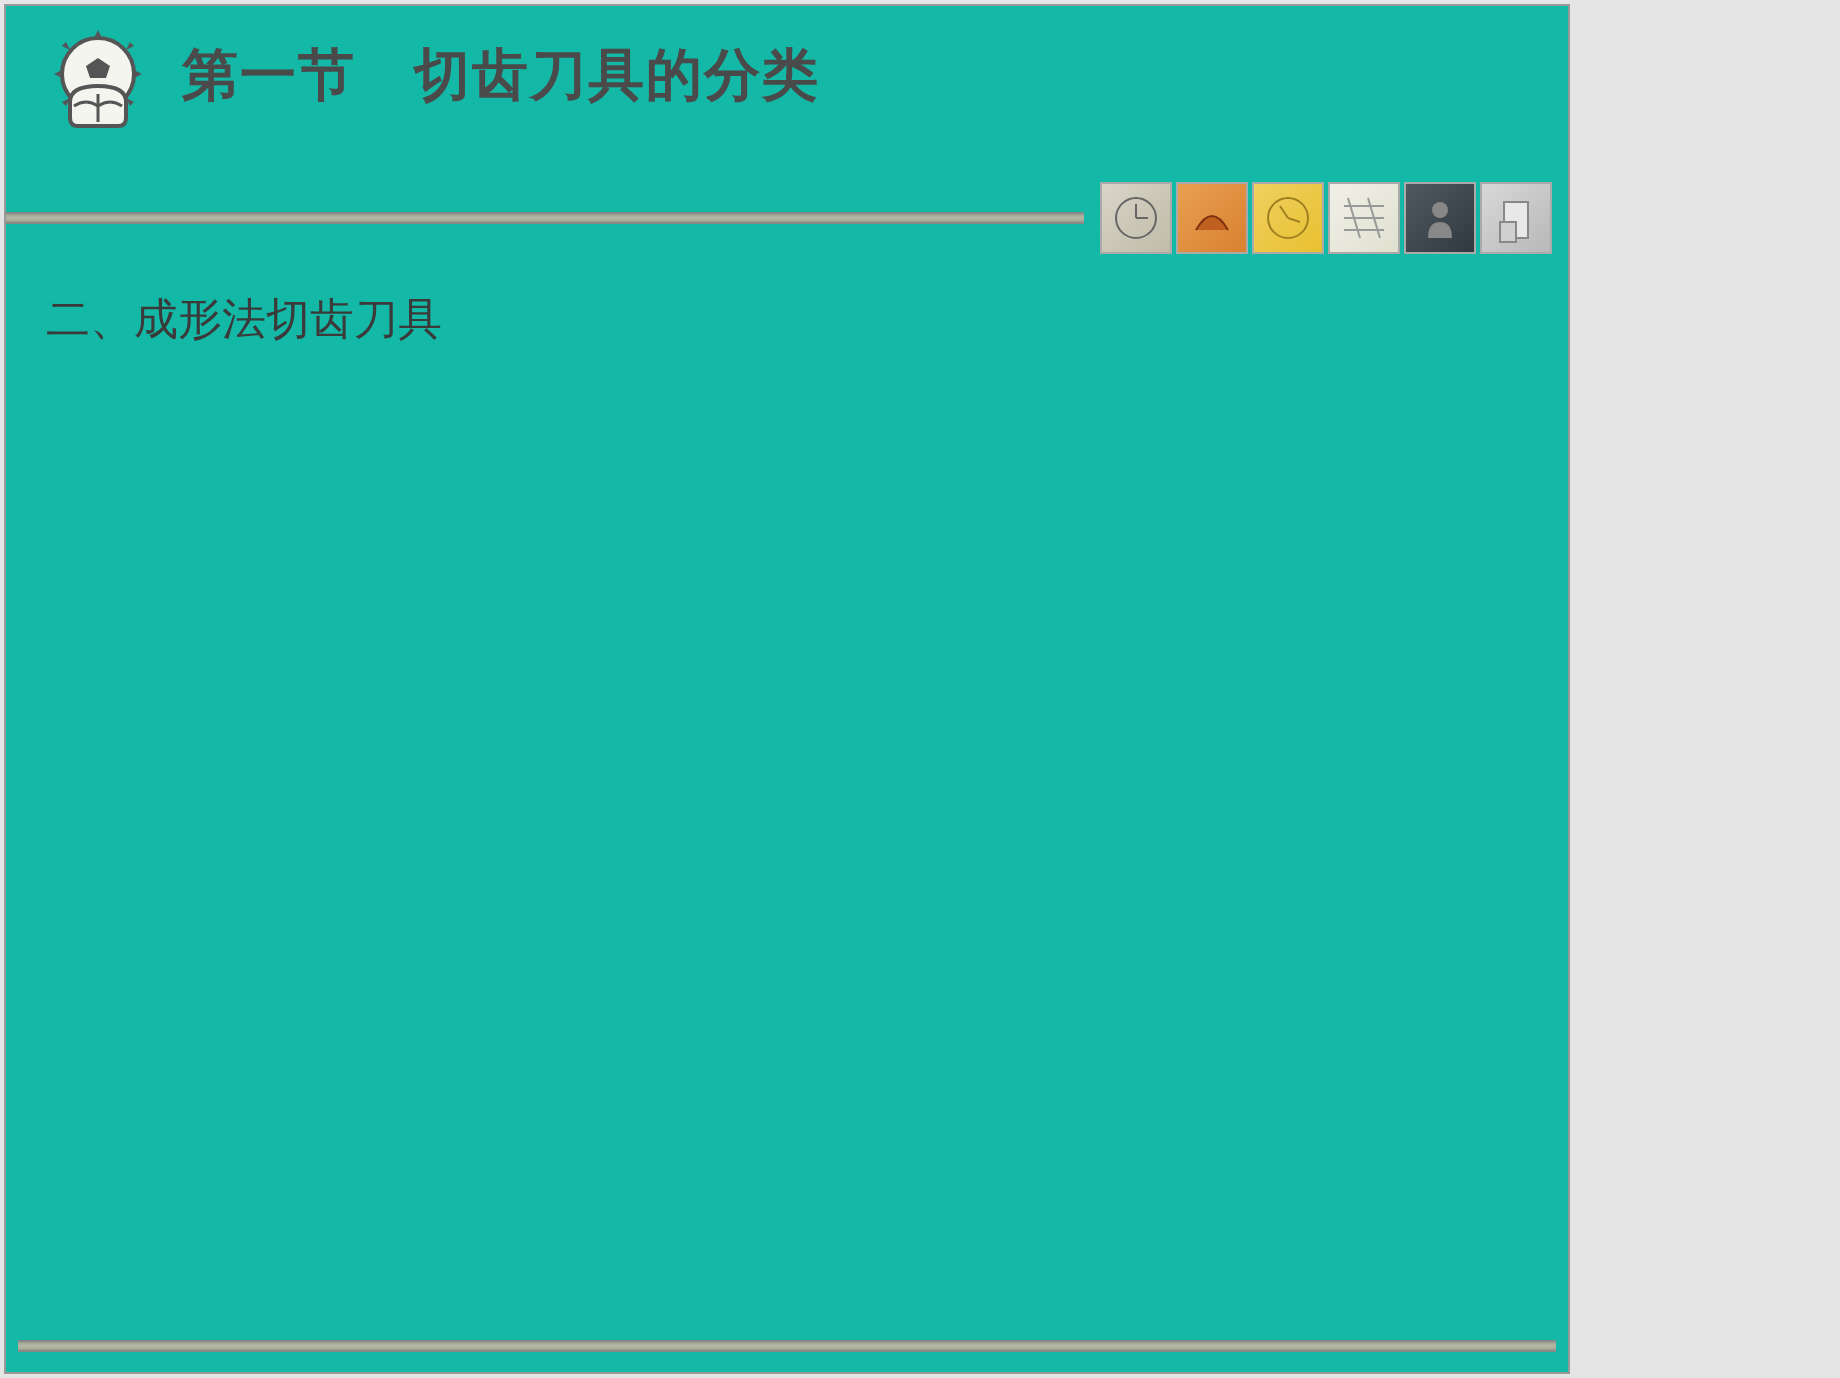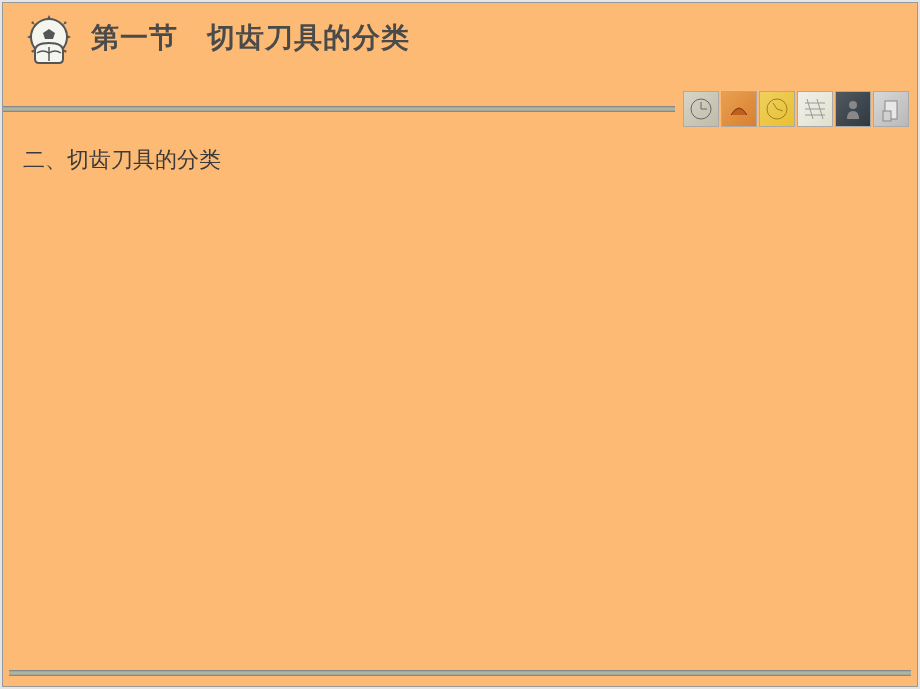--- a/index.html
+++ b/index.html
@@ -8,23 +8,23 @@
       box-sizing: border-box;
     }
     body {
       width: 920px;
       height: 689px;
       background: #e5e5e5;
       font-family: "SimSun", "宋体", serif;
       overflow: hidden;
     }
     .slide {
-      width: 916px;
+      width: 783px;
       height: 685px;
-      background: #fdba74;
+      background: #14b8a6;
       margin: 2px;
       position: relative;
       border: 1px solid #999;
     }
     .header {
       position: relative;
       height: 85px;
       width: 100%;
     }
     .gear-icon {
@@ -163,17 +163,17 @@
       <div class="thumb thumb6">
         <svg width="28" height="28" viewBox="0 0 28 28">
             <rect x="8" y="6" width="12" height="18" fill="#e8e8e8" stroke="#888" stroke-width="1"></rect>
             <rect x="6" y="16" width="8" height="10" fill="#d0d0d0" stroke="#888" stroke-width="1"></rect>
           </svg>
       </div>
     </div>
   </div>
 
   <div class="content">
-    <div class="content-item">二、切齿刀具的分类</div>
+    <div class="content-item">二、成形法切齿刀具</div>
   </div>
 
   <div class="footer-line"></div>
 </div>
 
 </body></html>

